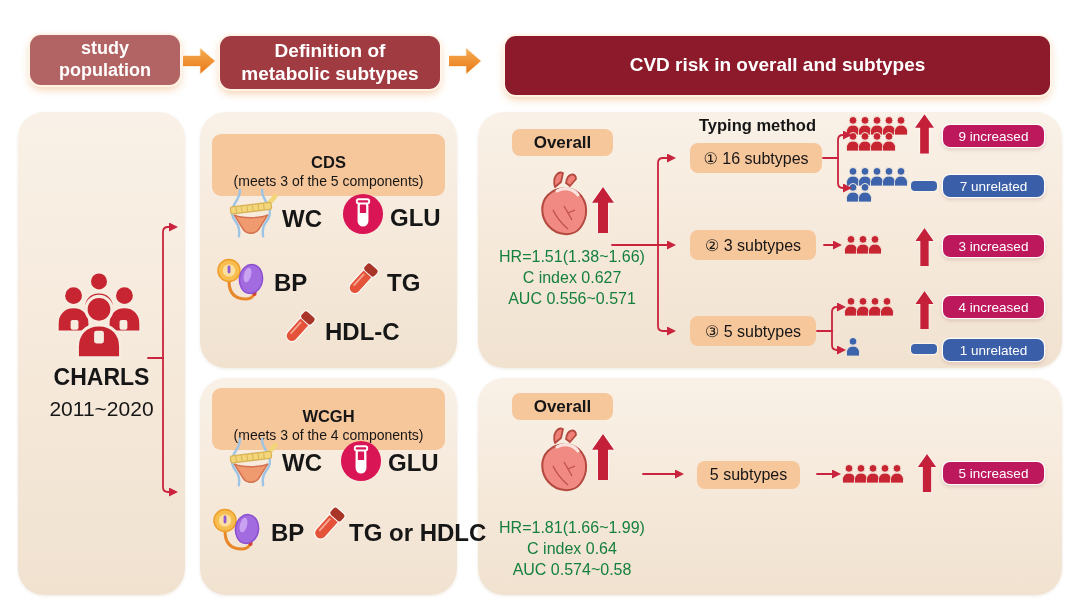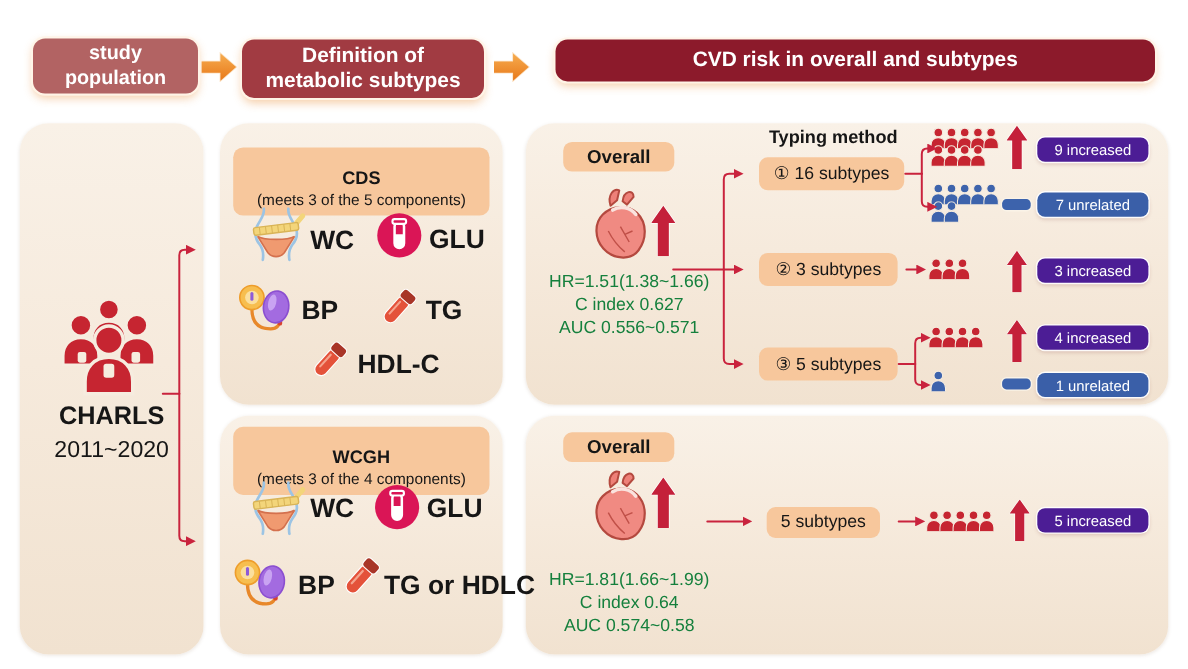--- a/index.html
+++ b/index.html
@@ -16,21 +16,21 @@
   .def-header{position:absolute;background:#F7C79C;border-radius:9px;text-align:center;padding-top:18px;}
   .def-title{font-weight:bold;font-size:16.5px;line-height:20px;}
   .def-sub{font-size:14px;line-height:18px;}
   .overall-box{font-weight:bold;font-size:17px;}
   .subtype-box{font-size:16px;}
   .icon-label{position:absolute;font-size:24px;line-height:1;font-weight:bold;}
   .hr-block{position:absolute;width:190px;text-align:center;font-size:16px;line-height:21px;color:#15803d;}
   .typing{position:absolute;font-weight:bold;font-size:16.5px;text-align:center;}
   .badge{position:absolute;width:101px;height:22px;border-radius:7px;color:#fff;display:flex;align-items:center;
     justify-content:center;font-size:13.5px;box-shadow:0 0 0 1.3px rgba(255,255,255,0.92),0 2px 4px rgba(120,40,40,0.25);}
-  .badge.increased{background:#4c1d95;}
+  .badge.increased{background:#be185d;}
   .badge.unrelated{background:#3A5FA8;}
   .crowd{position:absolute;}
   .crowd-row{display:flex;}
   .crowd-row + .crowd-row{margin-top:-5px;}
   .person-svg{width:16px;height:21px;margin-right:-4px;display:block;}
   .crowd.red{color:#C62531;}
   .crowd.blue{color:#3D63AC;}
   .dash{position:absolute;width:26px;height:10px;border-radius:4px;background:#3D63AC;
     box-shadow:0 0 0 1.2px rgba(250,243,232,0.95);}
   .big-title{position:absolute;width:167px;left:18px;text-align:center;font-weight:bold;font-size:23px;line-height:1;}
@@ -108,21 +108,21 @@
   </div>
   <svg class="abs" style="left:183px;top:47px;width:33px;height:28px" viewBox="0 0 36 30">
       <use href="#oarrow"></use>
     </svg>
   <div class="step" style="left:220px;top:36px;width:220px;height:53px;background:#A13B42;font-size:19px">
     <span style="width:190px">Definition of metabolic subtypes</span>
   </div>
   <svg class="abs" style="left:449px;top:47px;width:33px;height:28px" viewBox="0 0 36 30">
       <use href="#oarrow"></use>
     </svg>
-  <div class="step" style="left:505px;top:36px;width:545px;height:38px;background:#8C1A2B;font-size:19px">
+  <div class="step" style="left:505px;top:36px;width:545px;height:59px;background:#8C1A2B;font-size:19px">
     <span>CVD risk in overall and subtypes</span>
   </div>
 
   <div class="panel" style="left:18px;top:112px;width:167px;height:483px"></div>
   <div class="panel" style="left:200px;top:112px;width:257px;height:256px"></div>
   <div class="panel" style="left:200px;top:378px;width:257px;height:217px"></div>
   <div class="panel" style="left:478px;top:112px;width:584px;height:256px"></div>
   <div class="panel" style="left:478px;top:378px;width:584px;height:217px"></div>
 
   <svg class="abs" style="left:52px;top:271px;width:94px;height:90px;color:#C62531" viewBox="0 0 96 92">

